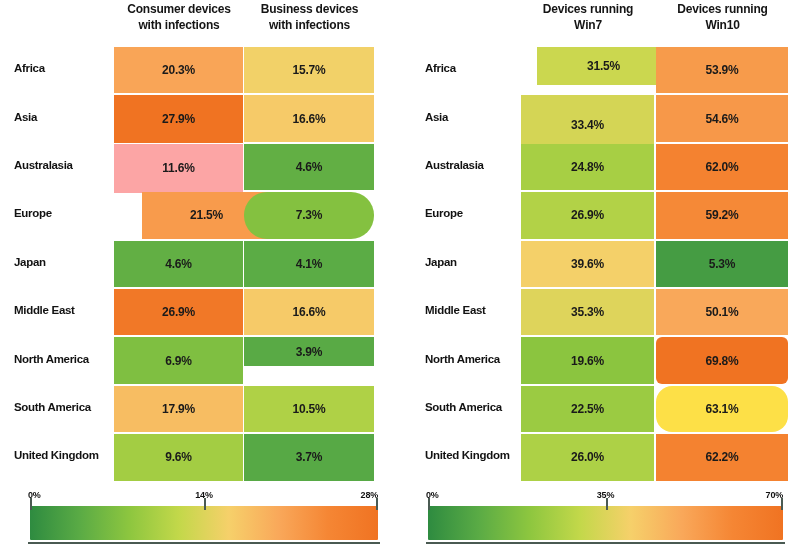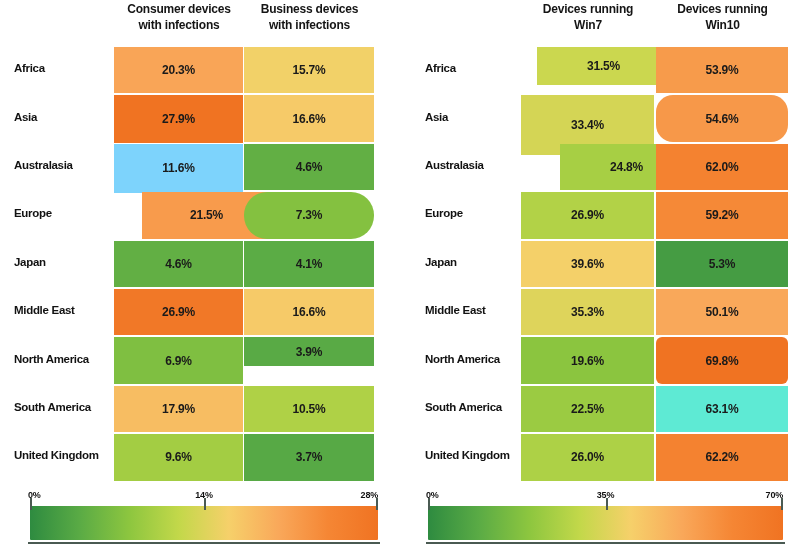--- a/index.html
+++ b/index.html
@@ -115,21 +115,21 @@
     <div>Business devices</div>
     <div>with infections</div>
   </div>
 <div class="rowlabel" style="left: 14px; top: 62.2px;">Africa</div>
 <div class="cell" style="left: 114px; width: 129px; top: 47px; height: 46.4px; background: rgb(249, 165, 87);">20.3%</div>
 <div class="cell" style="left: 244px; width: 130px; top: 47px; height: 46.4px; background: rgb(242, 209, 104);">15.7%</div>
 <div class="rowlabel" style="left: 14px; top: 110.6px;">Asia</div>
 <div class="cell" style="left: 114px; width: 129px; top: 95.4px; height: 48px; background: rgb(240, 115, 34);">27.9%</div>
 <div class="cell" style="left: 244px; width: 130px; top: 95.4px; height: 46.4px; background: rgb(246, 202, 104);">16.6%</div>
 <div class="rowlabel" style="left: 14px; top: 159px;">Australasia</div>
-<div class="cell" style="left: 114px; width: 129px; top: 143.8px; height: 49px; background: #7dd3fc; text-align: right;">11.6%</div>
+<div class="cell" style="left: 114px; width: 129px; top: 143.8px; height: 49px; background: #fca5a5; text-align: right;">11.6%</div>
 <div class="cell" style="left: 244px; width: 130px; top: 143.8px; height: 46.4px; background: rgb(98, 175, 68);">4.6%</div>
 <div class="rowlabel" style="left: 14px; top: 207.4px;">Europe</div>
 <div class="cell" style="left: 114px; width: 129px; top: 192.2px; height: 46.4px; background: rgb(248, 155, 76); margin-left: 28px;">21.5%</div>
 <div class="cell" style="left: 244px; width: 130px; top: 192.2px; height: 46.4px; background: rgb(132, 193, 64); border-radius: 23px;">7.3%</div>
 <div class="rowlabel" style="left: 14px; top: 255.8px;">Japan</div>
 <div class="cell" style="left: 114px; width: 129px; top: 240.6px; height: 46.4px; background: rgb(98, 175, 68);">4.6%</div>
 <div class="cell" style="left: 244px; width: 130px; top: 240.6px; height: 46.4px; background: rgb(91, 172, 69);">4.1%</div>
 <div class="rowlabel" style="left: 14px; top: 304.2px;">Middle East</div>
 <div class="cell" style="left: 114px; width: 129px; top: 289px; height: 46.4px; background: rgb(241, 120, 39);">26.9%</div>
 <div class="cell" style="left: 244px; width: 130px; top: 289px; height: 46.4px; background: rgb(246, 202, 104);">16.6%</div>
@@ -156,39 +156,39 @@
   </div>
 <div class="col-head" style="left: 657px; width: 131px;">
     <div>Devices running</div>
     <div>Win10</div>
   </div>
 <div class="rowlabel" style="left: 425px; top: 62.2px;">Africa</div>
 <div class="cell" style="left: 521px; width: 133px; top: 47px; height: 38px; background: rgb(203, 215, 79); margin-left: 16px;">31.5%</div>
 <div class="cell" style="left: 656px; width: 132px; top: 47px; height: 46.4px; background: rgb(247, 155, 75);">53.9%</div>
 <div class="rowlabel" style="left: 425px; top: 110.6px;">Asia</div>
 <div class="cell" style="left: 521px; width: 133px; top: 95.4px; height: 60px; background: rgb(212, 213, 85);">33.4%</div>
-<div class="cell" style="left: 656px; width: 132px; top: 95.4px; height: 46.4px; background: rgb(247, 152, 73); border-radius: 17px;">54.6%</div>
+<div class="cell" style="left: 656px; width: 132px; top: 95.4px; height: 46.4px; background: rgb(247, 152, 73);">54.6%</div>
 <div class="rowlabel" style="left: 425px; top: 159px;">Australasia</div>
-<div class="cell" style="left: 521px; width: 133px; top: 143.8px; height: 46.4px; background: rgb(167, 207, 68); margin-left: 39px;">24.8%</div>
+<div class="cell" style="left: 521px; width: 133px; top: 143.8px; height: 46.4px; background: rgb(167, 207, 68);">24.8%</div>
 <div class="cell" style="left: 656px; width: 132px; top: 143.8px; height: 46.4px; background: rgb(244, 130, 48);">62.0%</div>
 <div class="rowlabel" style="left: 425px; top: 207.4px;">Europe</div>
 <div class="cell" style="left: 521px; width: 133px; top: 192.2px; height: 46.4px; background: rgb(178, 210, 71);">26.9%</div>
 <div class="cell" style="left: 656px; width: 132px; top: 192.2px; height: 46.4px; background: rgb(245, 137, 55);">59.2%</div>
 <div class="rowlabel" style="left: 425px; top: 255.8px;">Japan</div>
 <div class="cell" style="left: 521px; width: 133px; top: 240.6px; height: 46.4px; background: rgb(244, 208, 105);">39.6%</div>
 <div class="cell" style="left: 656px; width: 132px; top: 240.6px; height: 46.4px; background: rgb(69, 156, 67);">5.3%</div>
 <div class="rowlabel" style="left: 425px; top: 304.2px;">Middle East</div>
 <div class="cell" style="left: 521px; width: 133px; top: 289px; height: 46.4px; background: rgb(222, 212, 91);">35.3%</div>
 <div class="cell" style="left: 656px; width: 132px; top: 289px; height: 46.4px; background: rgb(249, 168, 90);">50.1%</div>
 <div class="rowlabel" style="left: 425px; top: 352.6px;">North America</div>
 <div class="cell" style="left: 521px; width: 133px; top: 337.4px; height: 46.4px; background: rgb(139, 197, 63);">19.6%</div>
 <div class="cell" style="left: 656px; width: 132px; top: 337.4px; height: 46.4px; background: rgb(240, 115, 34); border-radius: 6px;">69.8%</div>
 <div class="rowlabel" style="left: 425px; top: 401px;">South America</div>
 <div class="cell" style="left: 521px; width: 133px; top: 385.8px; height: 46.4px; background: rgb(155, 203, 66);">22.5%</div>
-<div class="cell" style="left: 656px; width: 132px; top: 385.8px; height: 46.4px; background: #5eead4;">63.1%</div>
+<div class="cell" style="left: 656px; width: 132px; top: 385.8px; height: 46.4px; background: #fde047; border-radius: 16px;">63.1%</div>
 <div class="rowlabel" style="left: 425px; top: 449.4px;">United Kingdom</div>
 <div class="cell" style="left: 521px; width: 133px; top: 434.2px; height: 46.4px; background: rgb(173, 209, 70);">26.0%</div>
 <div class="cell" style="left: 656px; width: 132px; top: 434.2px; height: 46.4px; background: rgb(244, 130, 48);">62.2%</div>
 <div class="legend-bar" style="left: 428px; top: 506px; width: 355px; background: linear-gradient(to right, rgb(46, 139, 64) 0%, rgb(90, 171, 69) 14.29%, rgb(141, 198, 63) 28.57%, rgb(195, 216, 74) 42.86%, rgb(246, 208, 106) 57.14%, rgb(249, 168, 90) 71.43%, rgb(245, 134, 52) 85.71%, rgb(240, 115, 34) 100%);"></div>
 <div class="legend-baseline" style="left: 426px; top: 542px; width: 359px;"></div>
 <div class="legend-tick" style="left: 428px; top: 498px; height: 12px;"></div>
 <div class="legend-label lab-start" style="left: 426px; top: 490px;">0%</div>
 <div class="legend-tick" style="left: 605.5px; top: 498px; height: 12px;"></div>
 <div class="legend-label lab-mid" style="left: 605.5px; top: 490px;">35%</div>
 <div class="legend-tick" style="left: 781px; top: 498px; height: 12px;"></div>

